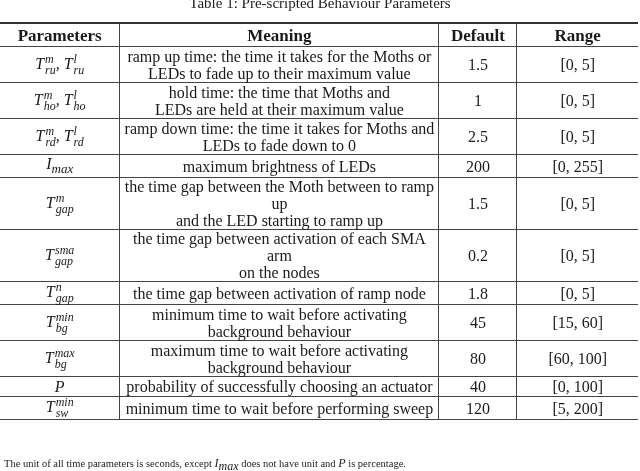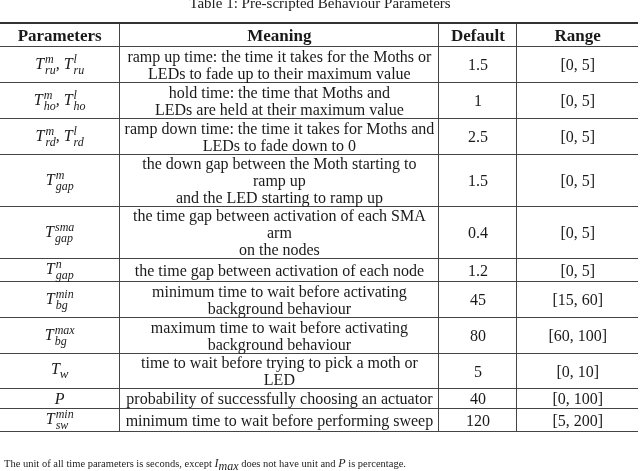--- a/index.html
+++ b/index.html
@@ -121,59 +121,59 @@
         <td>1</td>
         <td class="range">[0, 5]</td>
       </tr>
       <tr class="two">
         <td class="sym"><span>T</span><span class="sup-sub"><span>m</span><span>rd</span></span>, <span>T</span><span class="sup-sub"><span>l</span><span>rd</span></span></td>
         <td class="meaning">ramp down time: the time it takes for Moths and
 LEDs to fade down to 0</td>
         <td>2.5</td>
         <td class="range">[0, 5]</td>
       </tr>
+      <tr class="one">
+        <td class="sym"><span>I</span><span class="sub">max</span></td>
+        <td class="meaning">maximum brightness of LEDs</td>
+        <td>200</td>
+        <td class="range">[0, 255]</td>
+      </tr>
       <tr class="two">
         <td class="sym"><span>T</span><span class="sup-sub"><span>m</span><span>gap</span></span></td>
-        <td class="meaning">the down gap between the Moth starting to ramp up
+        <td class="meaning">the time gap between the Moth between to ramp up
 and the LED starting to ramp up</td>
         <td>1.5</td>
         <td class="range">[0, 5]</td>
       </tr>
       <tr class="two">
         <td class="sym"><span>T</span><span class="sup-sub"><span>sma</span><span>gap</span></span></td>
         <td class="meaning">the time gap between activation of each SMA arm
 on the nodes</td>
-        <td>0.4</td>
+        <td>0.2</td>
         <td class="range">[0, 5]</td>
       </tr>
       <tr class="one">
         <td class="sym"><span>T</span><span class="sup-sub"><span>n</span><span>gap</span></span></td>
-        <td class="meaning">the time gap between activation of each node</td>
-        <td>1.2</td>
+        <td class="meaning">the time gap between activation of ramp node</td>
+        <td>1.8</td>
         <td class="range">[0, 5]</td>
       </tr>
       <tr class="two">
         <td class="sym"><span>T</span><span class="sup-sub"><span>min</span><span>bg</span></span></td>
         <td class="meaning">minimum time to wait before activating
 background behaviour</td>
         <td>45</td>
         <td class="range">[15, 60]</td>
       </tr>
       <tr class="two">
         <td class="sym"><span>T</span><span class="sup-sub"><span>max</span><span>bg</span></span></td>
         <td class="meaning">maximum time to wait before activating
 background behaviour</td>
         <td>80</td>
         <td class="range">[60, 100]</td>
-      </tr>
-      <tr class="one">
-        <td class="sym"><span>T</span><span class="sub">w</span></td>
-        <td class="meaning">time to wait before trying to pick a moth or LED</td>
-        <td>5</td>
-        <td class="range">[0, 10]</td>
       </tr>
       <tr class="one">
         <td class="sym"><span>P</span></td>
         <td class="meaning">probability of successfully choosing an actuator</td>
         <td>40</td>
         <td class="range">[0, 100]</td>
       </tr>
       <tr class="one">
         <td class="sym"><span>T</span><span class="sup-sub"><span>min</span><span>sw</span></span></td>
         <td class="meaning">minimum time to wait before performing sweep</td>

